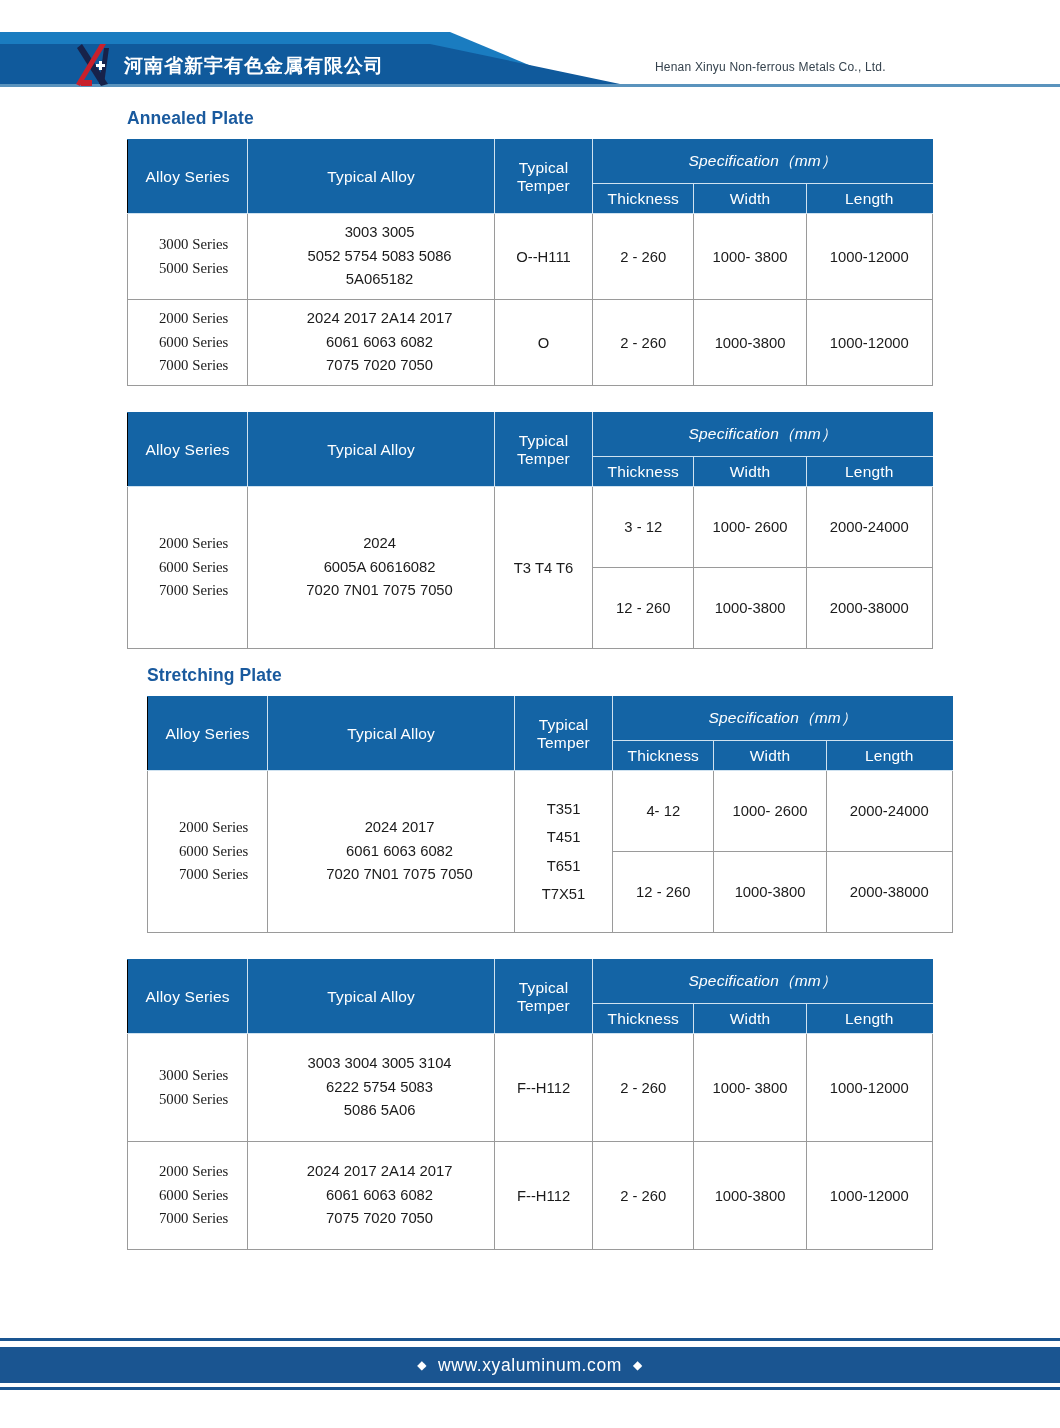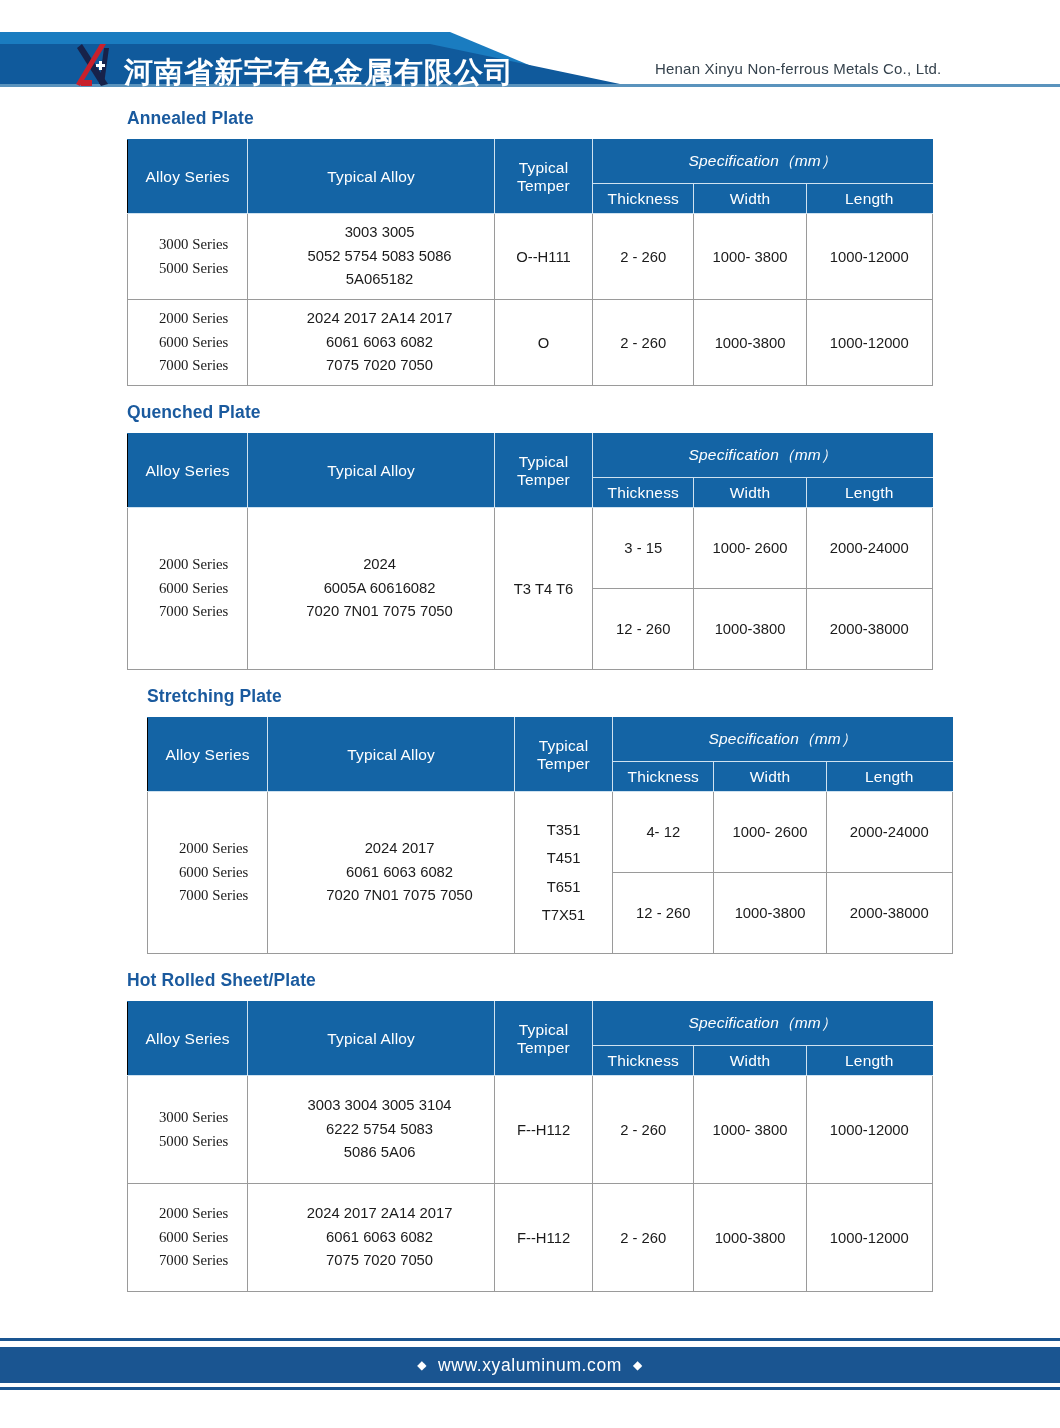--- a/index.html
+++ b/index.html
@@ -30,32 +30,32 @@
     position: absolute;
     left: 68px;
     top: 40px;
     width: 52px;
     height: 50px;
   }
   .header-cn-name {
     position: absolute;
     left: 124px;
     top: 53px;
-    font-size: 29px;
+    font-size: 19px;
     font-weight: bold;
     color: #ffffff;
     letter-spacing: 1px;
     white-space: nowrap;
     font-family: Liberation Sans, sans-serif;
   }
   .header-en-name {
     position: absolute;
     left: 655px;
     top: 60px;
-    font-size: 15px;
+    font-size: 12px;
     color: #35424d;
     white-space: nowrap;
     letter-spacing: 0.2px;
   }
 
   
   .content {
     position: absolute;
     top: 100px;
     left: 0;
@@ -251,21 +251,20 @@
           <td>O</td>
           <td>2 - 260</td>
           <td>1000-3800</td>
           <td>1000-12000</td>
         </tr>
       </tbody>
     </table>
   </div>
 
   <div class="section" style="padding-top:16px;">
-    <div class="section-title">Quenched Plate</div>
     <table class="spec-table">
       <colgroup>
         <col class="col-series">
           <col class="col-alloy">
           <col class="col-temper">
         <col class="col-thickness">
           <col class="col-width">
           <col class="col-length">
       </colgroup>
       <thead>
@@ -290,21 +289,21 @@
             <div>2000 Series</div>
             <div>6000 Series</div>
             <div>7000 Series</div>
           </td>
           <td class="cell-lines-alloy" rowspan="2">
             <div>2024</div>
             <div>6005A 60616082</div>
             <div>7020 7N01 7075 7050</div>
           </td>
           <td rowspan="2">T3 T4 T6</td>
-          <td>3 - 15</td>
+          <td>3 - 12</td>
           <td>1000- 2600</td>
           <td>2000-24000</td>
         </tr>
         <tr class="spec-sub-row">
           <td>12 - 260</td>
           <td>1000-3800</td>
           <td>2000-38000</td>
         </tr>
       </tbody>
     </table>
@@ -362,21 +361,20 @@
         <tr class="spec-sub-row">
           <td>12 - 260</td>
           <td>1000-3800</td>
           <td>2000-38000</td>
         </tr>
       </tbody>
     </table>
   </div>
 
   <div class="section" style="padding-top:16px;">
-    <div class="section-title">Hot Rolled Sheet/Plate</div>
     <table class="spec-table">
       <colgroup>
         <col class="col-series">
           <col class="col-alloy">
           <col class="col-temper">
         <col class="col-thickness">
           <col class="col-width">
           <col class="col-length">
       </colgroup>
       <thead>

